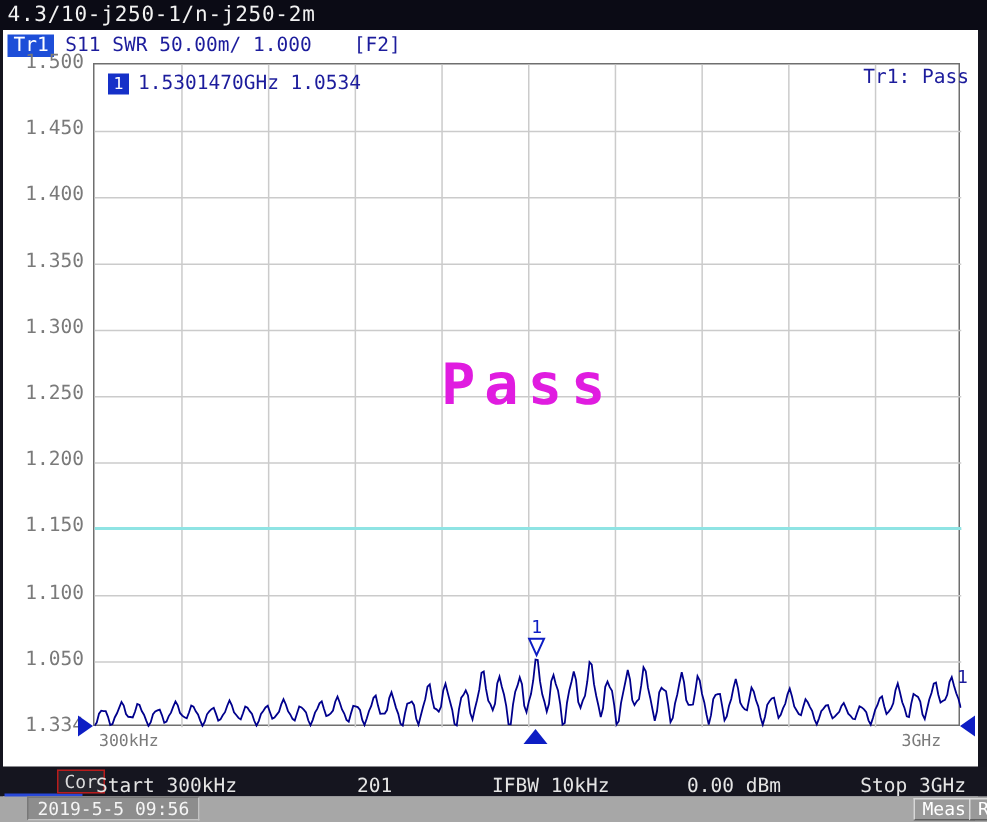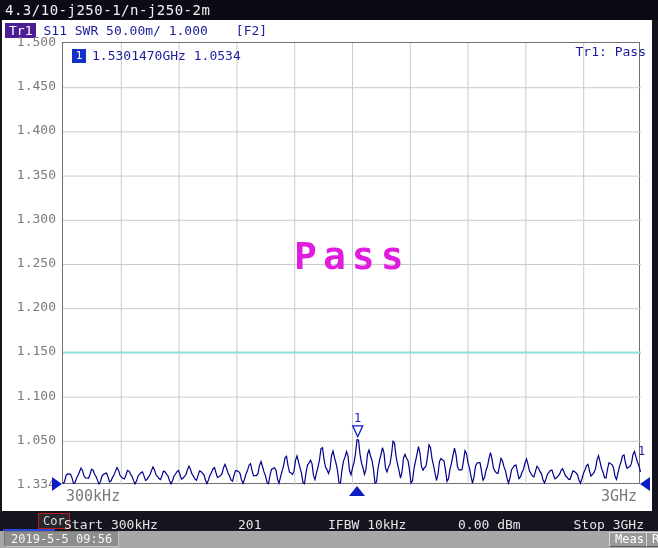--- a/index.html
+++ b/index.html
@@ -9,42 +9,42 @@
 
   .title-bar { position:absolute; top:0; left:0; width:658px; height:20px;
     background:#0b0b15; color:#f2f2f2; font-size:14px; line-height:20px;
     padding-left:5px; letter-spacing:0.5px; }
 
   .edge-strip-left  { position:absolute; left:0; top:20px; width:2px; height:511px; background:#14141e; }
   .edge-strip-right { position:absolute; right:0; top:20px; width:6px; height:511px; background:#14141e; }
 
   .trace-header { position:absolute; top:22px; left:5px; height:16px;
     font-size:13px; color:#1c1c9c; display:flex; align-items:center; }
-  .tr-chip { background:#4c1d95; color:#ffffff; padding:0 4px; margin-right:7px;
+  .tr-chip { background:#1d4ed8; color:#ffffff; padding:0 4px; margin-right:7px;
     font-size:13px; line-height:15px; }
   .softkey { margin-left:28px; }
 
   .y-label { position:absolute; left:0; width:56px; text-align:right;
     color:#7a7a7a; font-size:13px;padding-left:16px; }
 
   .plot { position:absolute; left:62px; top:42px; width:578px; height:442px;
     border:1px solid #6f6f6f; background:#ffffff; }
   .plot svg { display:block; }
 
   .marker-readout { position:absolute; left:72px; top:48px; display:flex;
     align-items:center; font-size:13px; color:#1c1c9c; }
   .mk-box { width:14px; height:14px; background:#1530c8; color:#fff;
     font-size:11px; line-height:14px; text-align:center; margin-right:6px; }
 
   .trace-status { position:absolute; top:44px; right:12px; font-size:13px; color:#1c1c9c; }
 
   .pass-big { position:absolute; left:294px; top:234px; font-size:38px;
     font-weight:bold; letter-spacing:6px; color:#e01ce0; }
 
-  .x-label { position:absolute; top:487px; color:#7a7a7a; font-size:15px; }
+  .x-label { position:absolute; top:487px; color:#7a7a7a; font-size:11px; }
   .x-label.start { left:66px; }
   .x-label.stop  { left:601px; }
 
   .trace-end-label { position:absolute; left:638px; top:444px; font-size:12px;
     color:#1c1c9c; }
 
   .tri { position:absolute; width:0; height:0; }
   .ref-tri-left { left:52px; top:477px;
     border-top:7px solid transparent; border-bottom:7px solid transparent;
     border-left:10px solid #0d1dc4; }
@@ -60,21 +60,21 @@
   .status-bar .item { position:absolute; top:4px; line-height:20px; }
   .ch-chip { position:absolute; left:3px; top:2px; height:16px; line-height:16px;
     background:#2848d8; color:#c4b5fd; font-weight:bold; padding:0 15px; font-size:12px;margin-top:16px; }
   .cor-chip { position:absolute; left:38px; top:2px; height:16px; line-height:14px;
     background:#26262e; color:#dcdcdc; border:1px solid #b91c1c; padding:0 4px; font-size:12px; }
   .st-start { left:64px; } .st-points { left:238px; } .st-ifbw { left:328px; }
   .st-power { left:458px; } .st-stop { right:14px; }
 
   .footer-bar { position:absolute; top:531px; left:0; width:658px; height:17px;
     background:#a7a7a7; }
-  .date-chip { position:absolute; left:4px; top:0; height:16px; line-height:14px;
+  .date-chip { position:absolute; left:18px; top:0; height:16px; line-height:14px;
     background:#8d8d8d; color:#f5f5f5; font-size:12px; padding:0 6px;
     border:1px solid #c4c4c4; border-top-color:#787878; border-left-color:#787878;text-align:right; }
   .foot-btn { position:absolute; top:1px; height:15px; line-height:13px;
     background:#9a9a9a; color:#ffffff; font-size:12px; text-align:center; padding:0 5px;
     border:1px solid #5f5f5f; border-top-color:#d8d8d8; border-left-color:#d8d8d8;margin-left:34px; }
   .btn-meas { left:575px; } .btn-ready { left:612px; }
 </style>
 </head>
 <body>
 

